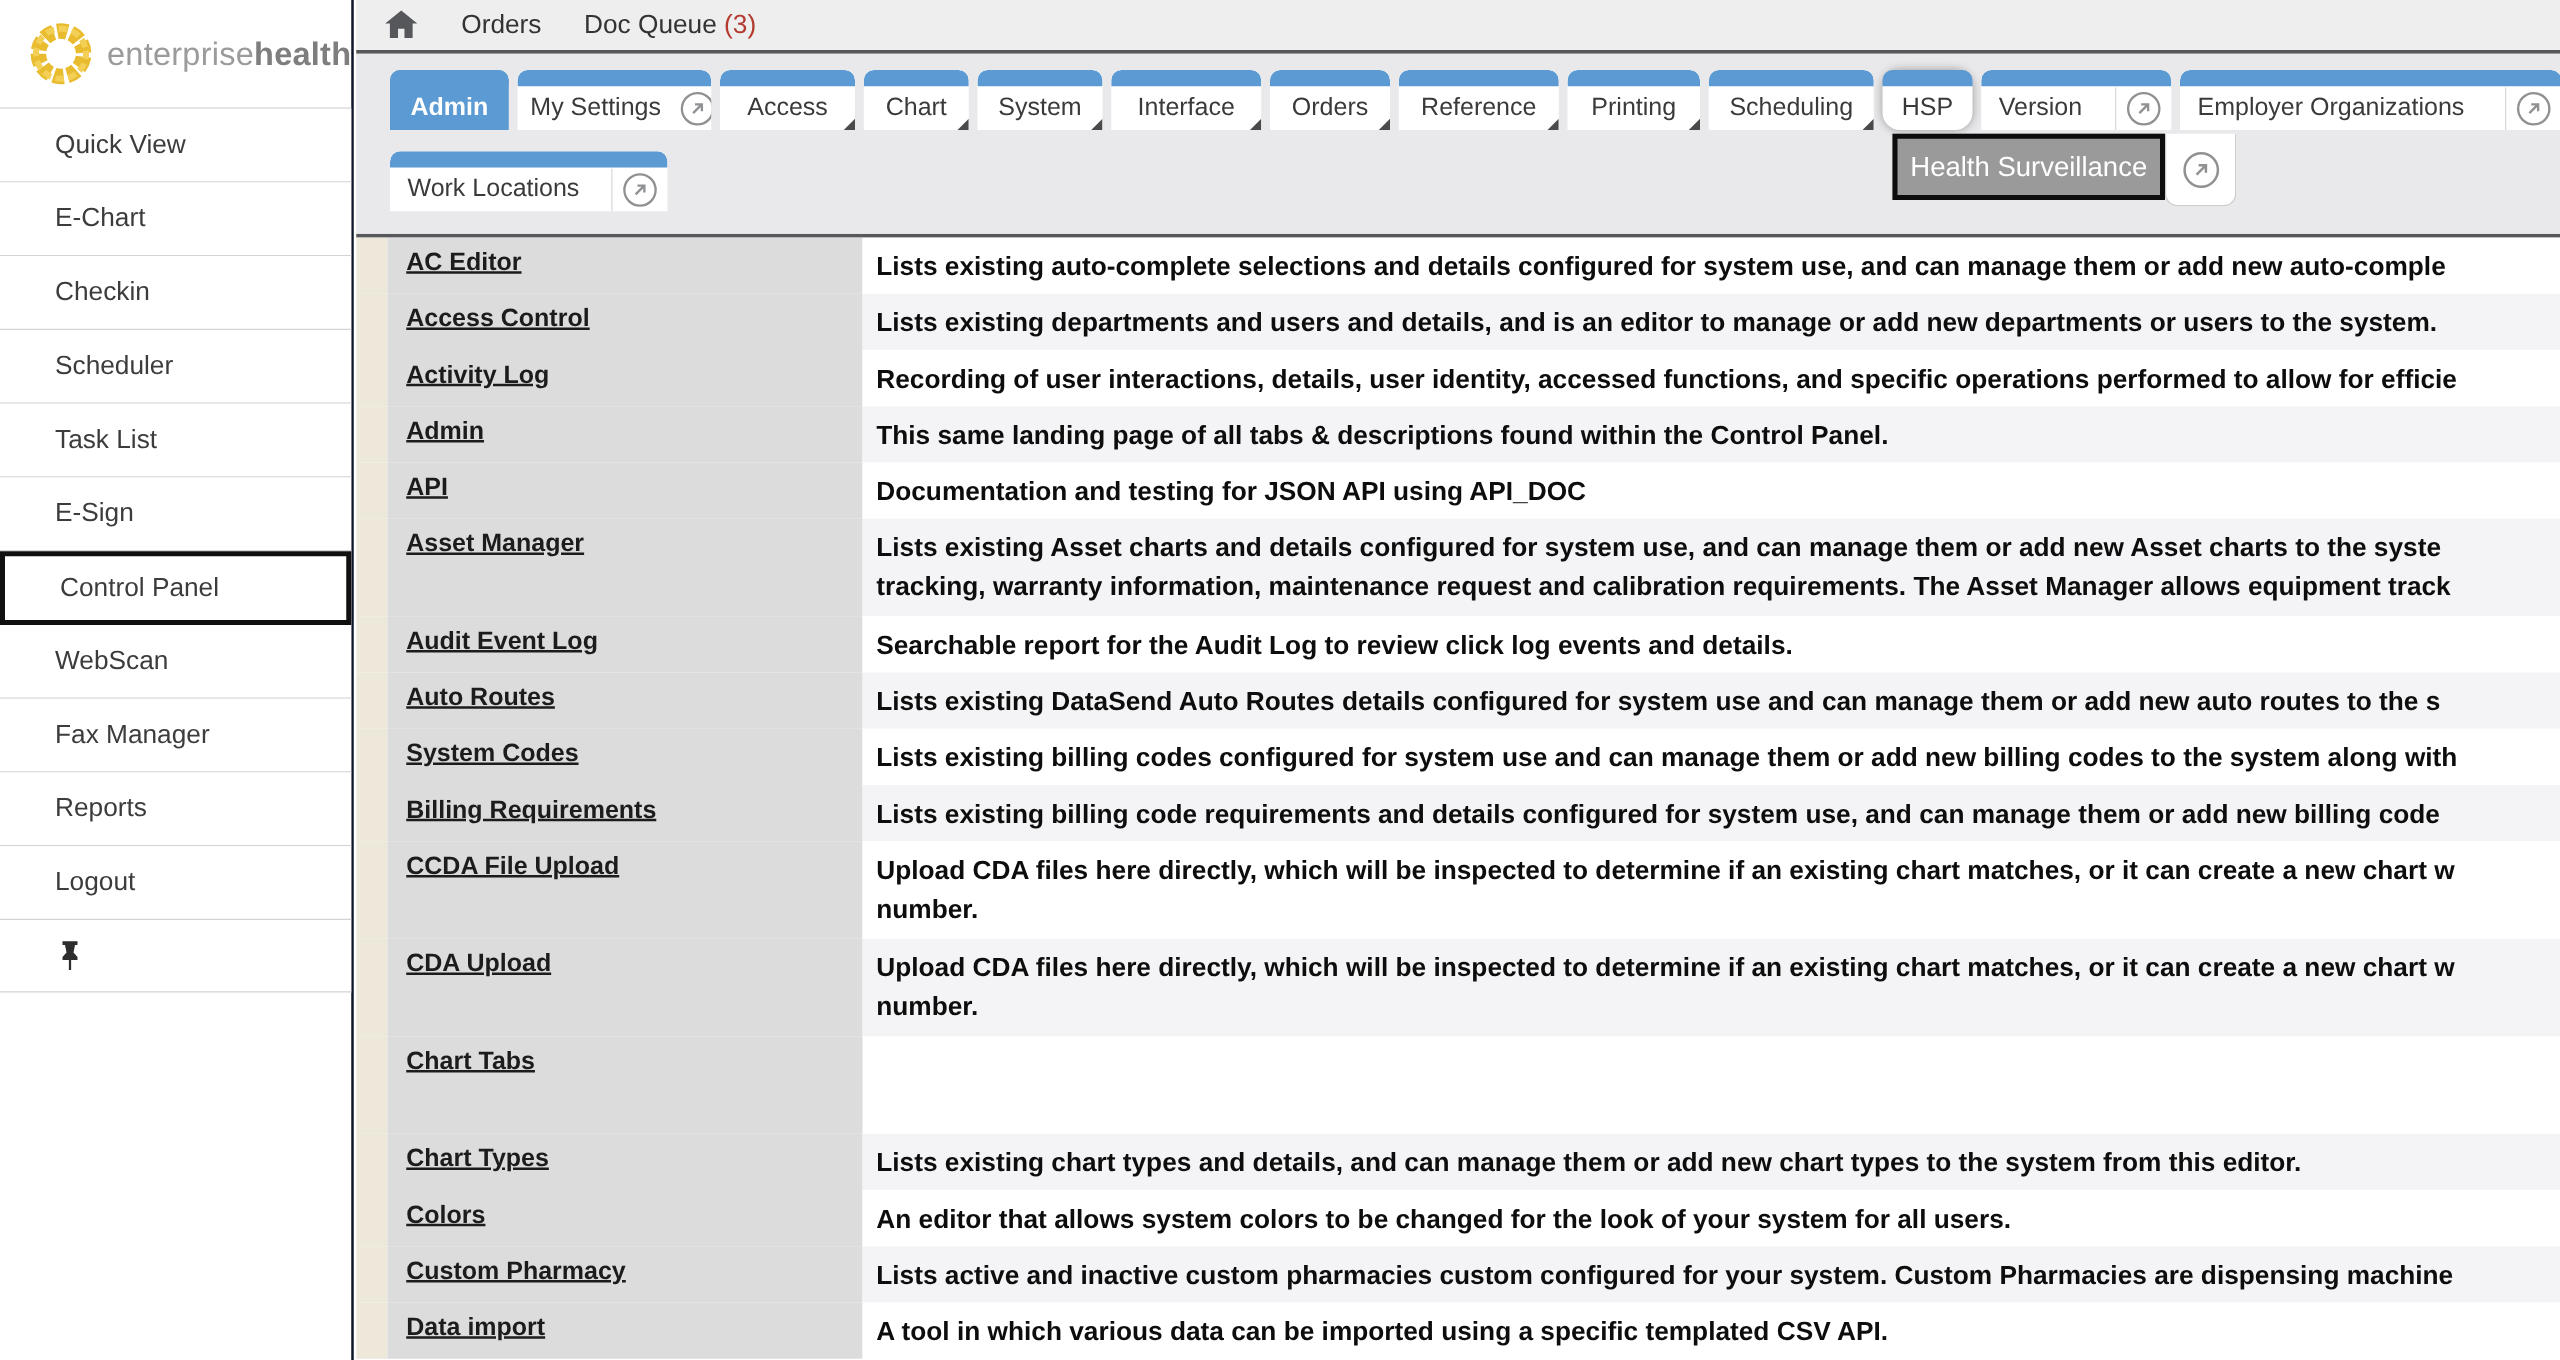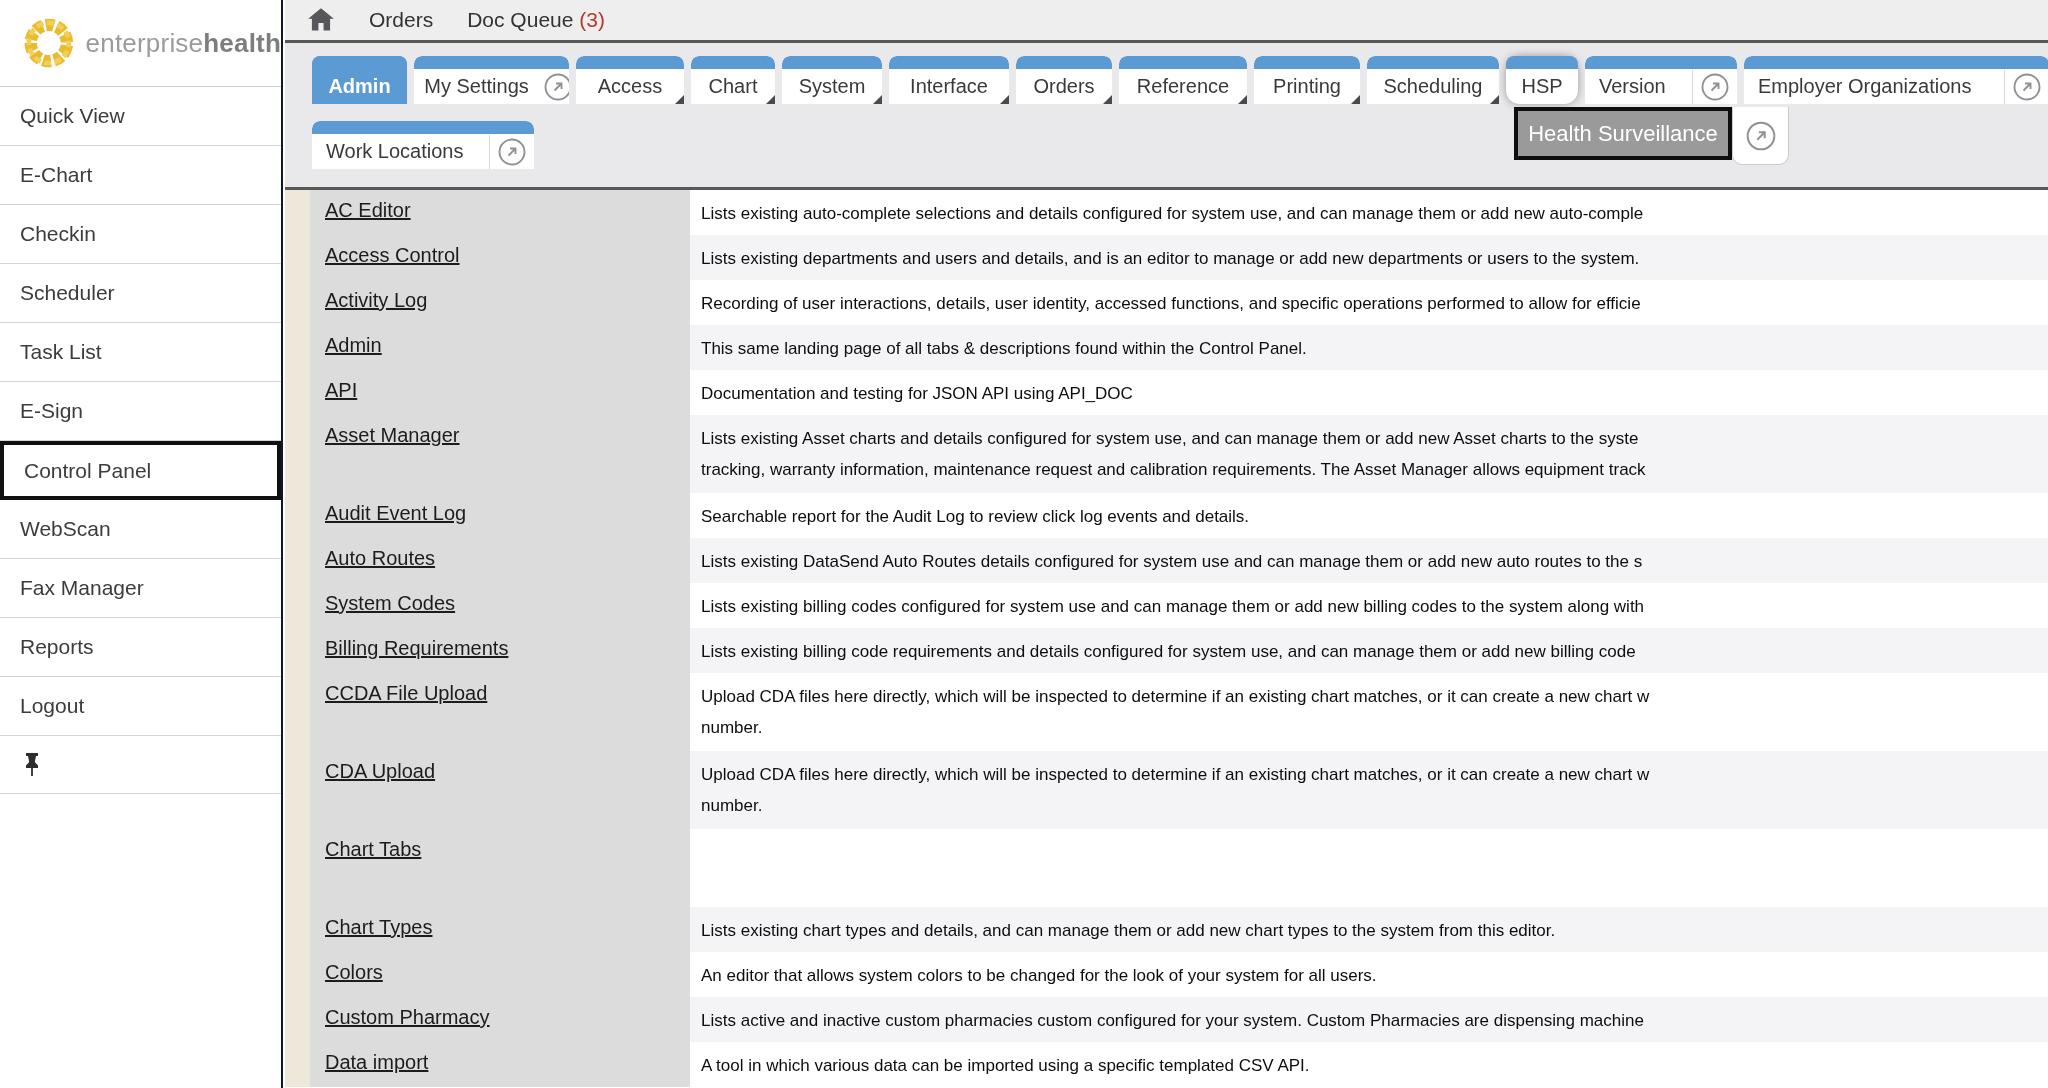--- a/index.html
+++ b/index.html
@@ -7,21 +7,21 @@
     font-family:"Liberation Sans", sans-serif; }
   #app { position:relative; width:2048px; height:1088px; }
 
   
   #sidebar { position:absolute; left:0; top:0; width:283px; height:1088px;
     background:#fff; border-right:2px solid #0f172a; }
   #logo { height:87px; display:flex; align-items:center; padding-left:24px;
     border-bottom:1px solid #cfcfcf; }
   #logo .brand { margin-left:12px; font-size:26px; color:#9b9b9b; letter-spacing:0.2px; }
   #logo .brand b { color:#7e7e7e; font-weight:bold; }
-  .sb-item { height:59px; display:flex; align-items:center; padding-left:20px;
+  .sb-item { height:59px; display:flex; align-items:center; padding-left:44px;
     font-size:21px; color:#3c3c3c; border-bottom:1px solid #d4d4d4; cursor:pointer;
     background:#fff; }
   .sb-item.hl { border:4px solid #101010; border-bottom:4px solid #101010; }
   .sb-item.pin-row { height:58px; }
 
   
   #main { position:absolute; left:285px; top:0; width:1763px; height:1088px; }
 
   #topbar { height:40px; background:#eeeeef; display:flex; align-items:center;
     font-size:21px; color:#333; }
@@ -56,30 +56,30 @@
   #hsp-item { width:218px; height:53px; background:#9a9a9a; border:4px solid #0d0d0d;
     color:#fff; font-size:22px; display:flex; align-items:center; justify-content:center;
     white-space:nowrap; cursor:pointer; }
   #hsp-arrow { width:57px; height:58px; background:#fff; border:1px solid #ccc;
     border-top:none; border-radius:0 0 10px 10px; display:flex; align-items:center;
     justify-content:center; cursor:pointer; }
 
   
   #content { position:relative; height:898px; display:flex; flex-direction:column;
     overflow:hidden; }
-  .trow { display:flex; width:100%; flex:0 0 auto; }
+  .trow { display:flex; width:100%; flex:0 0 auto;font-weight:bold; }
   .trow.single { height:45px; }
   .trow.double { height:78px; }
   .stripe { width:25px; background:#ede8da; flex:0 0 auto; }
   .link-cell { width:380px; flex:0 0 auto; background:#dcdcdc; padding:9px 0 0 15px; }
   .link-cell a { font-size:20px; color:#1c1c1c; text-decoration:underline; cursor:pointer;
     white-space:nowrap; }
   .desc-cell { flex:1; padding:8px 0 0 11px; overflow:hidden; background:#fff; }
   .trow:nth-child(even) .desc-cell { background:#f4f4f6; }
-  .desc-cell .line { font-size:17px; color:#0d0d0d; line-height:31px; white-space:nowrap;
+  .desc-cell .line { font-size:21px; color:#0d0d0d; line-height:31px; white-space:nowrap;
     overflow:hidden; }
 
   svg { display:block; }
 </style>
 </head>
 <body>
 
 <div id="app">
 
   <aside id="sidebar">

